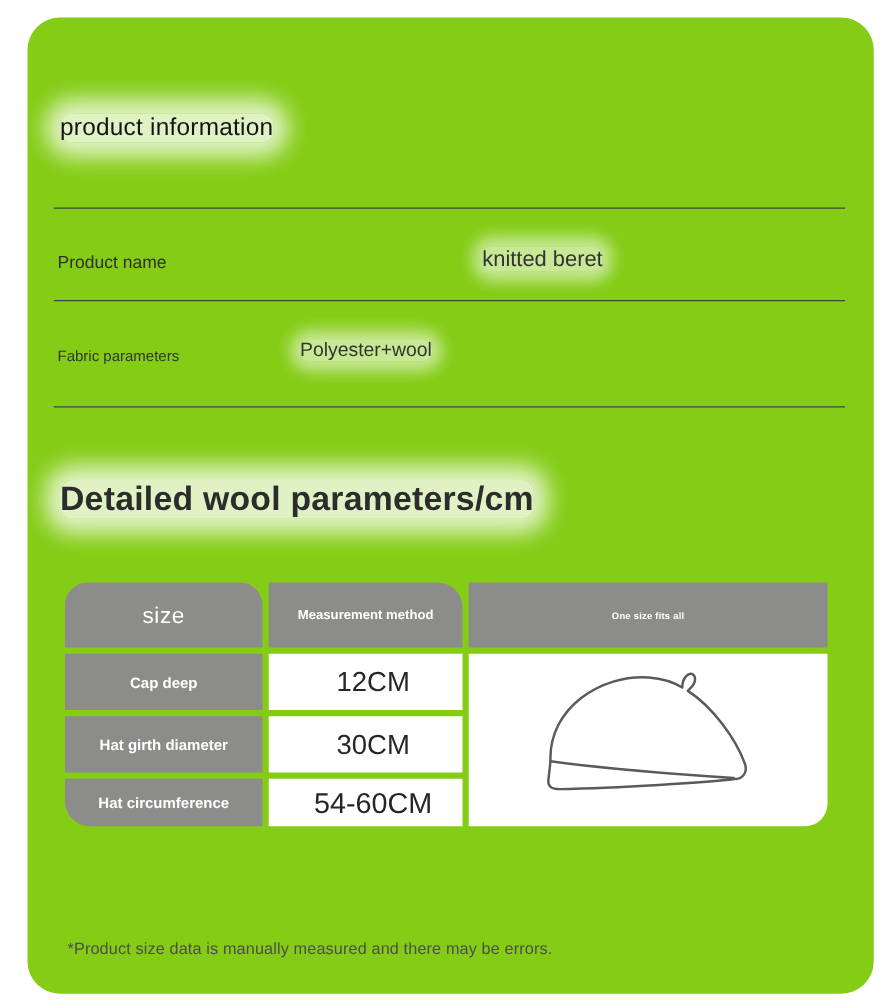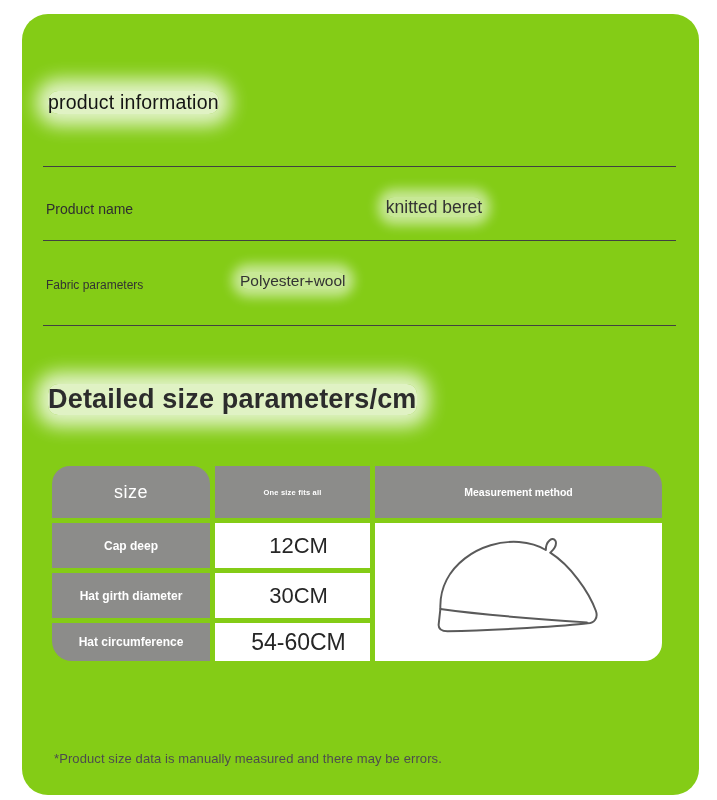--- a/index.html
+++ b/index.html
@@ -110,26 +110,26 @@
   <span class="lbl1">Product name</span>
   <span class="val1"><span class="halo-sm">knitted beret</span></span>
 
   <div class="hr hr2"></div>
 
   <span class="lbl2">Fabric parameters</span>
   <span class="val2"><span class="halo-sm">Polyester+wool</span></span>
 
   <div class="hr hr3"></div>
 
-  <span class="sz-title halo">Detailed size parameters/cm</span>
+  <span class="sz-title halo">Detailed wool parameters/cm</span>
 
   <div class="size-table">
     <div class="th th1">size</div>
+    <div class="th th3">Measurement method</div>
     <div class="th th2">One size fits all</div>
-    <div class="th th3">Measurement method</div>
 
     <div class="tl">Cap deep</div>
     <div class="tv">12CM</div>
 
     <div class="tm">
       <svg width="272" height="134" viewBox="0 0 300 150">
         <path d="M 62,94
                  C 60,46 108,16 150,19
                  C 163,20 172,23 180,28
                  C 180,18 188,12 191,18

